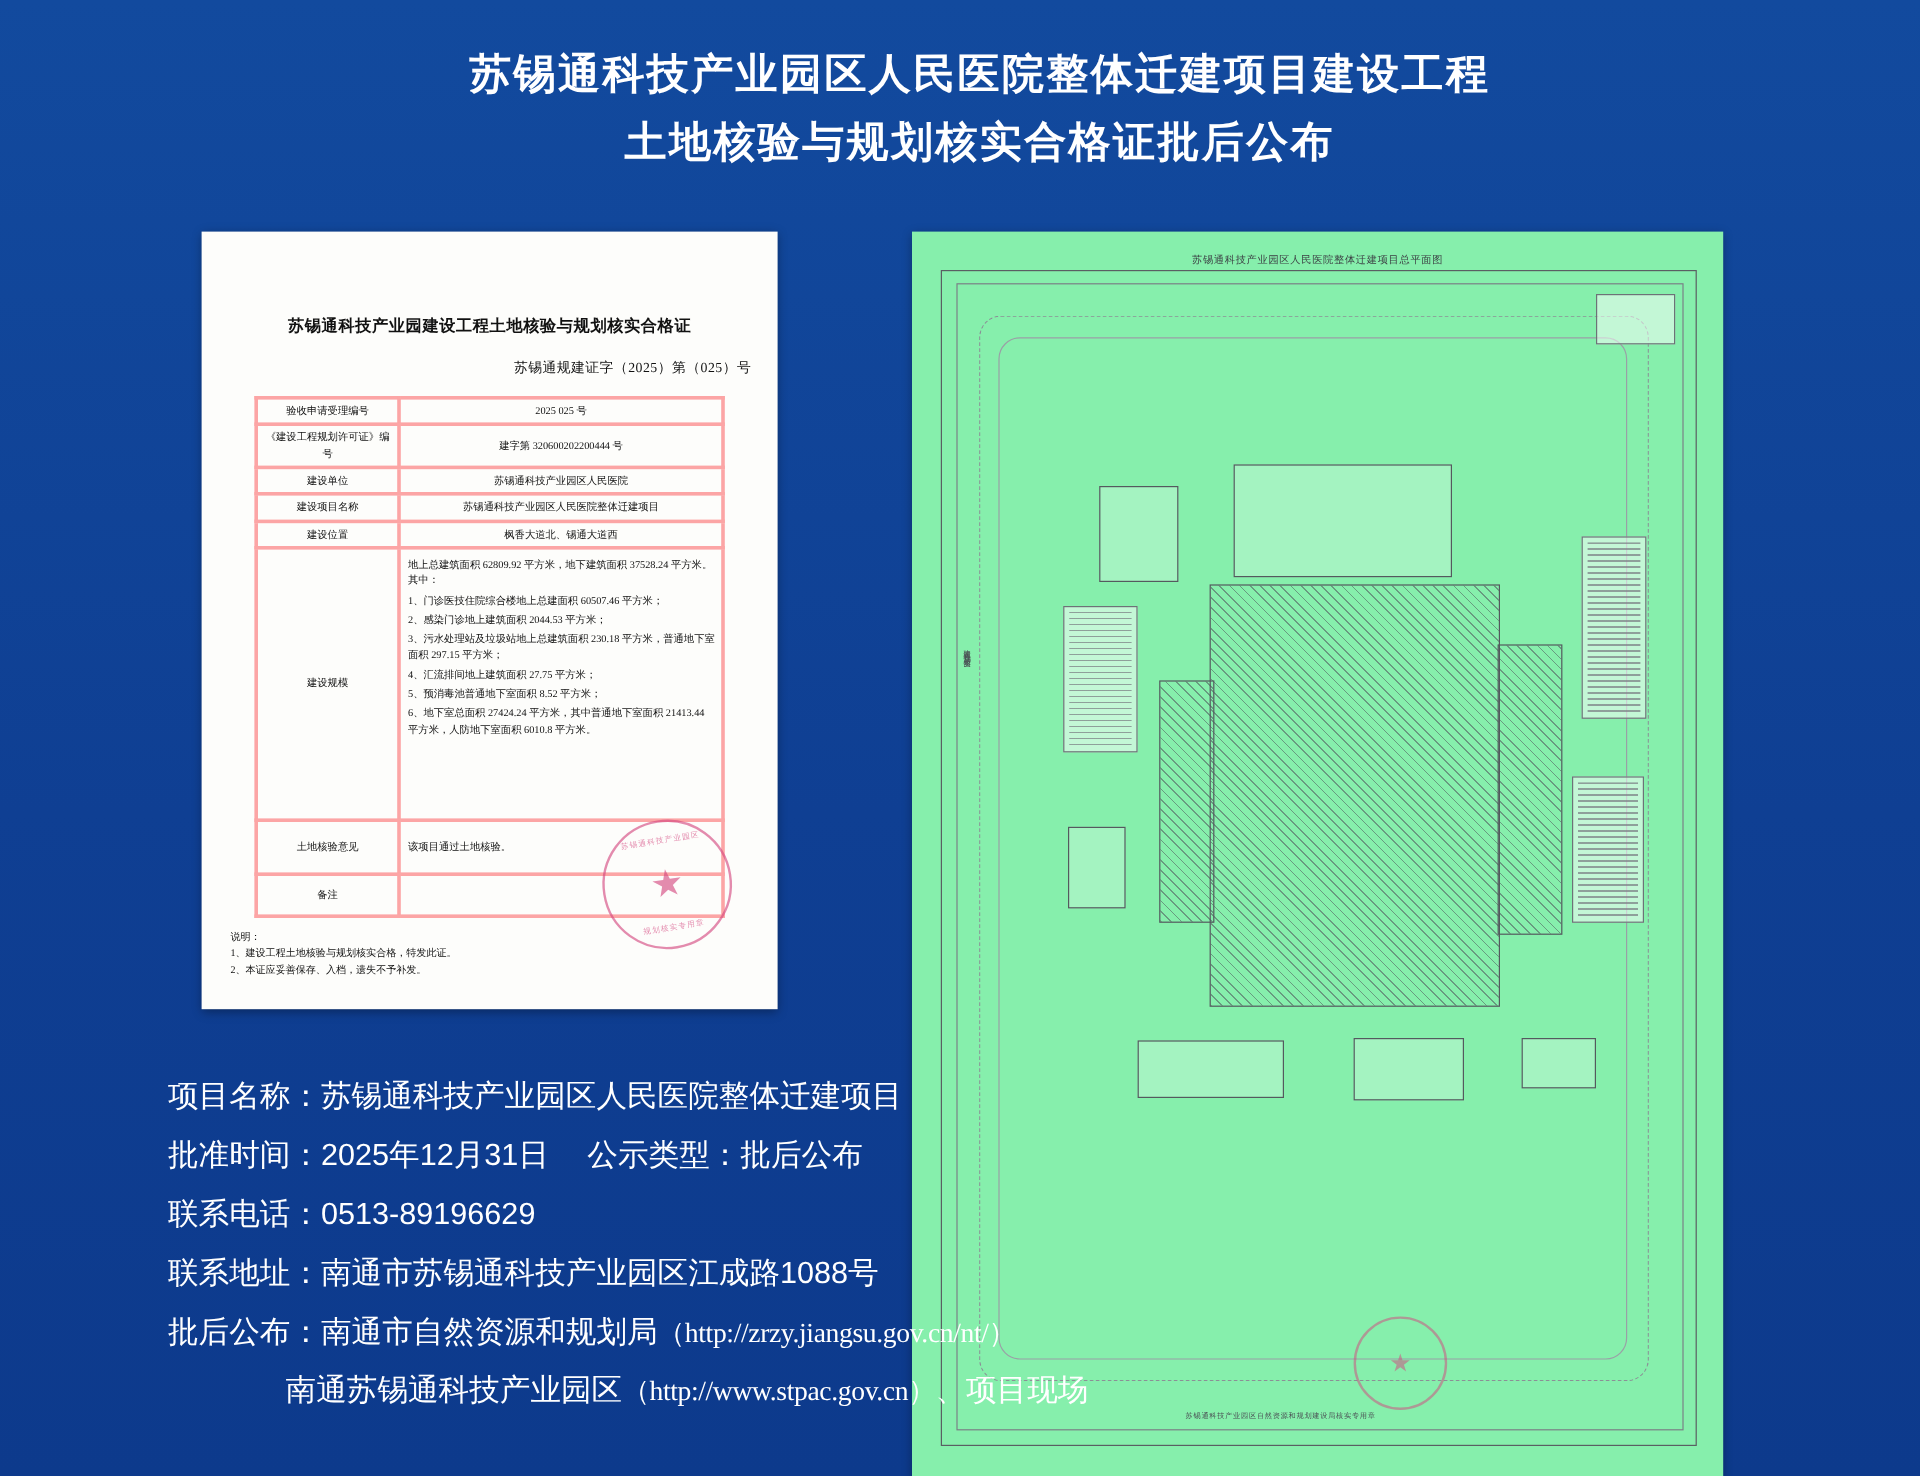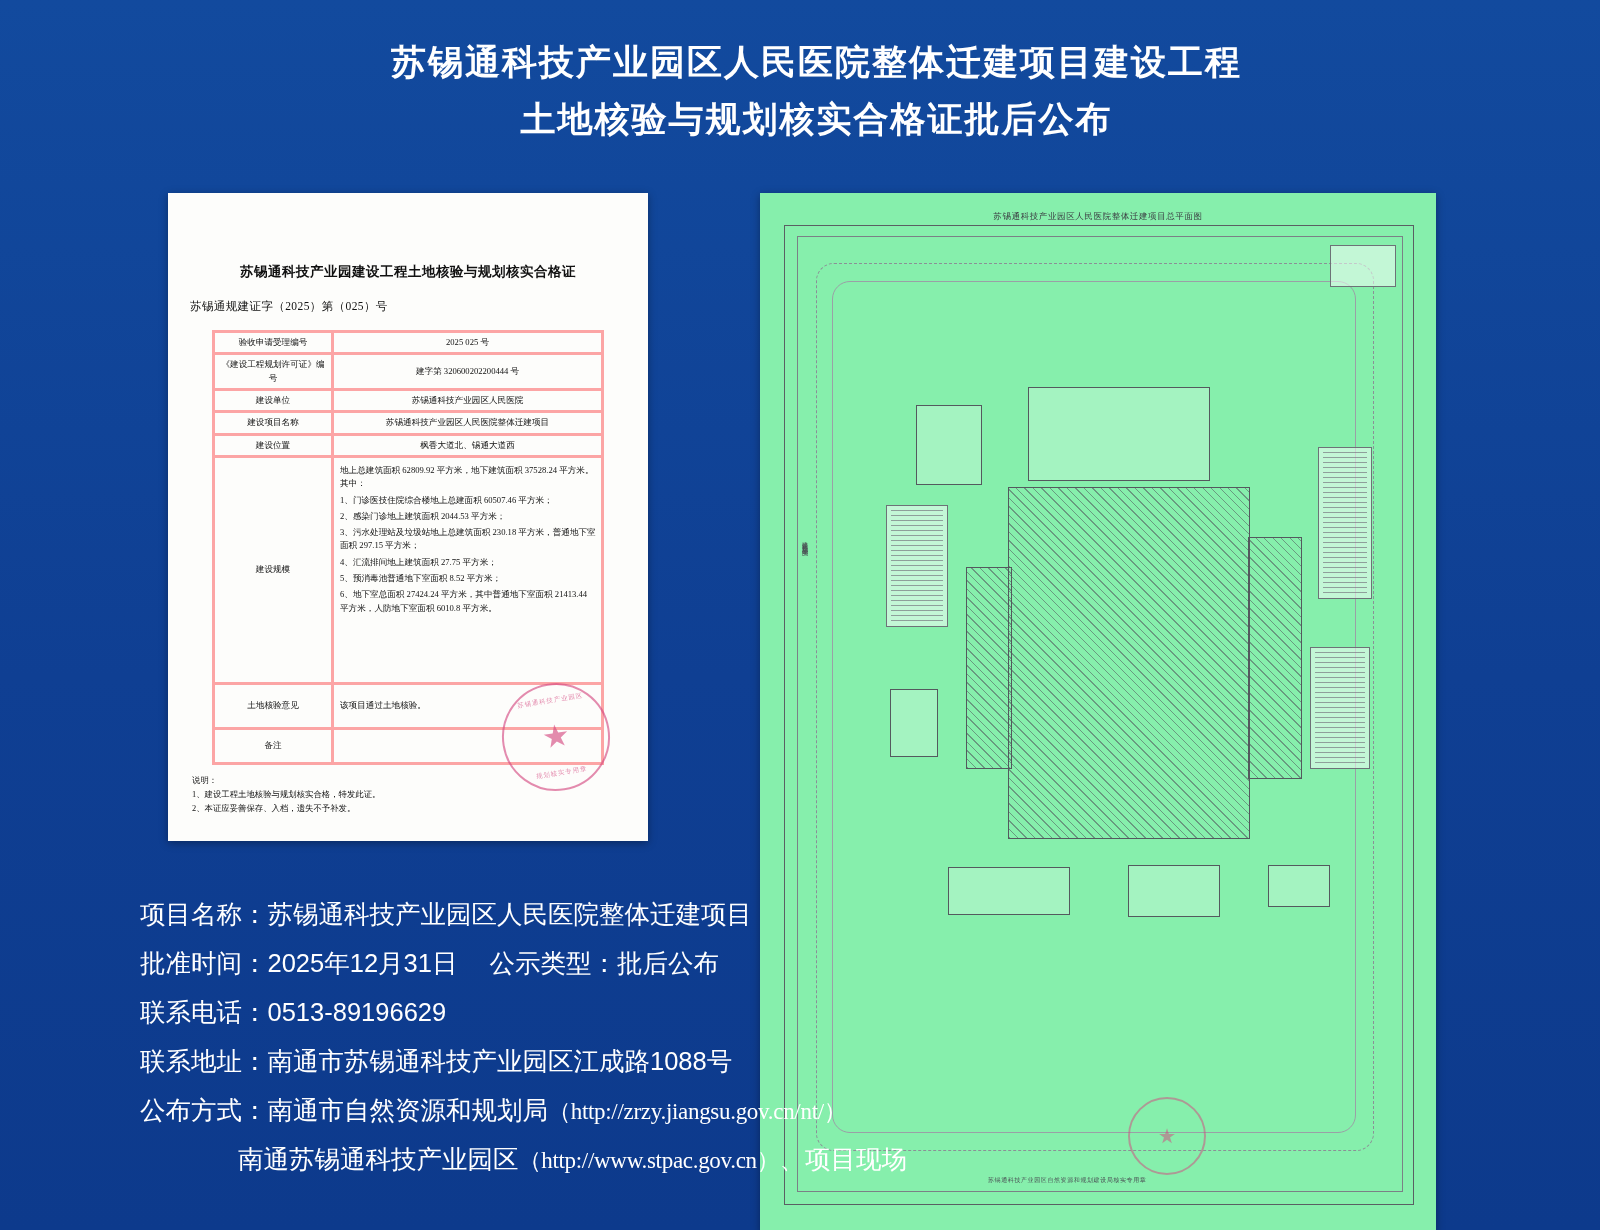--- a/index.html
+++ b/index.html
@@ -62,21 +62,21 @@
   }
   .cert-title {
     text-align: center;
     font-size: 13.5px;
     font-weight: bold;
     letter-spacing: .5px;
     margin-top: 52px;
     color: #111;
   }
   .cert-subtitle {
-    text-align: left;
+    text-align: right;
     font-size: 11.5px;
     margin-top: 18px;
     letter-spacing: .4px;
     color: #111;
   }
   table.cert-table {
     margin: 16px auto 0 auto;
     width: 392px;
     border-collapse: collapse;
     table-layout: fixed;
@@ -424,20 +424,20 @@
     <div class="row">
       <span>批准时间：</span><span>2025年12月31日</span><span class="gap"></span><span>公示类型：</span><span>批后公布</span>
     </div>
     <div class="row">
       <span>联系电话：</span><span>0513-89196629</span>
     </div>
     <div class="row">
       <span>联系地址：</span><span>南通市苏锡通科技产业园区江成路1088号</span>
     </div>
     <div class="row">
-      <span>公布方式：</span><span>南通市自然资源和规划局</span><span class="mono">（http://zrzy.jiangsu.gov.cn/nt/）</span>
+      <span>批后公布：</span><span>南通市自然资源和规划局</span><span class="mono">（http://zrzy.jiangsu.gov.cn/nt/）</span>
     </div>
     <div class="row indent">
       <span>南通苏锡通科技产业园区</span><span class="mono">（http://www.stpac.gov.cn）</span><span>、项目现场</span>
     </div>
   </div>
 
 </div>
 
 </body></html>

